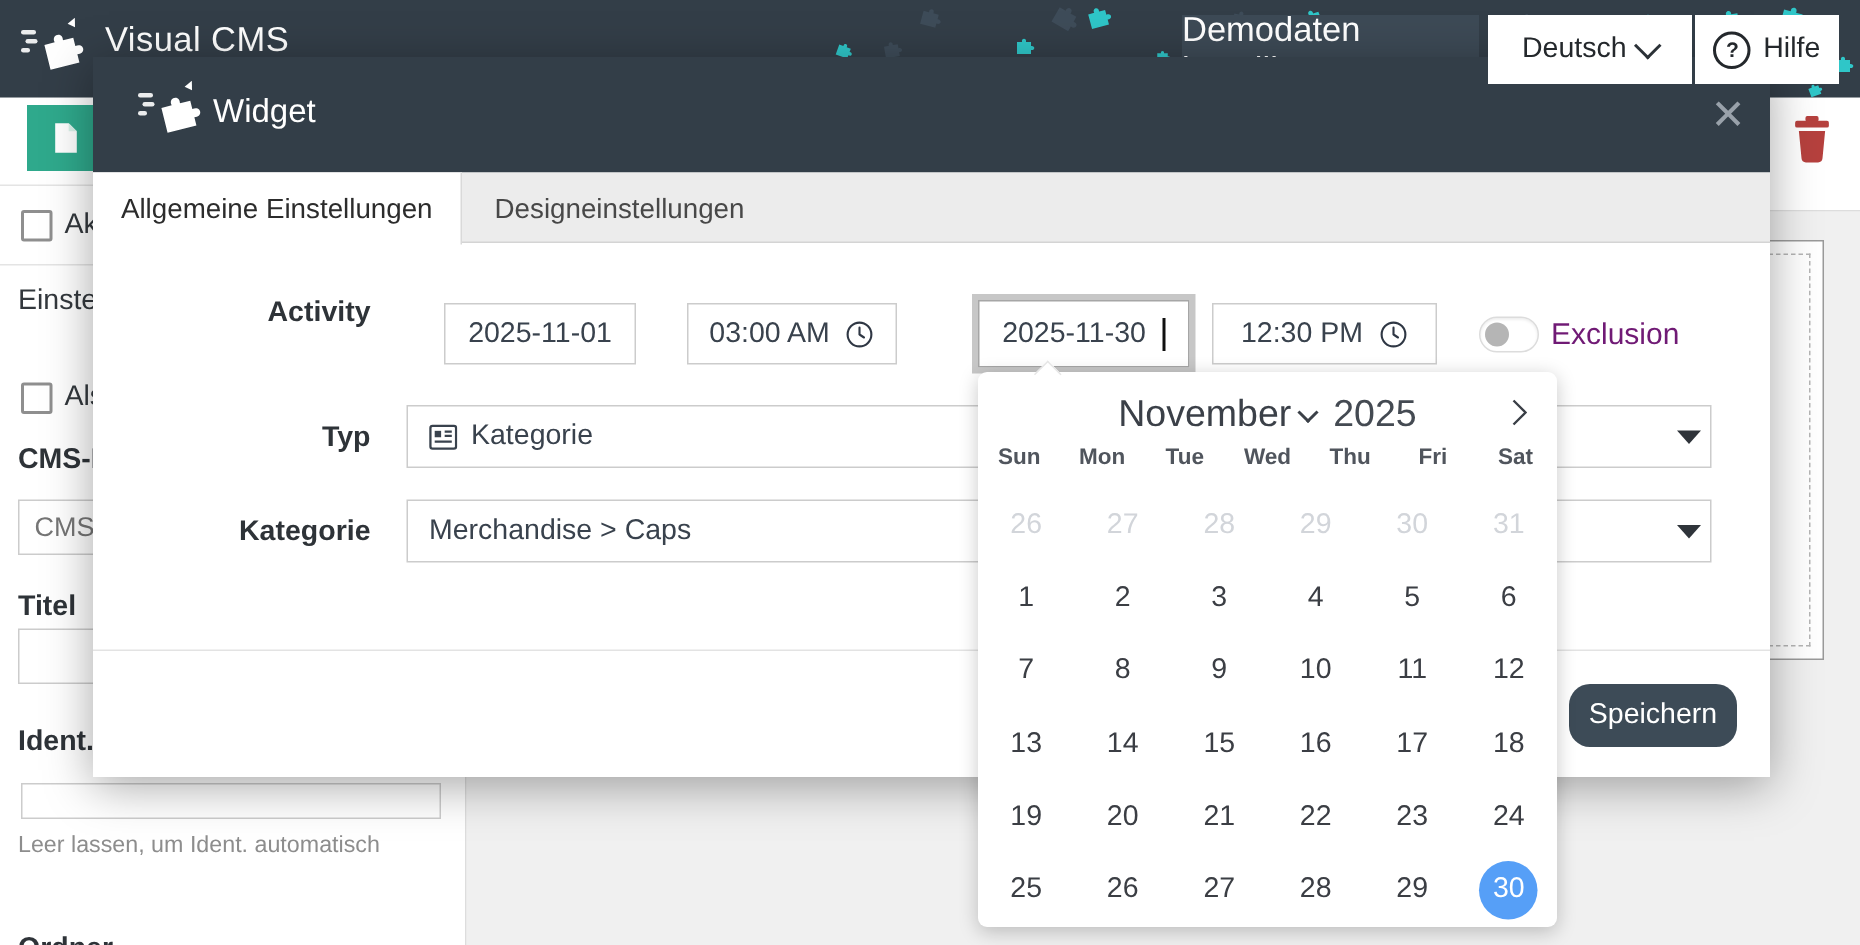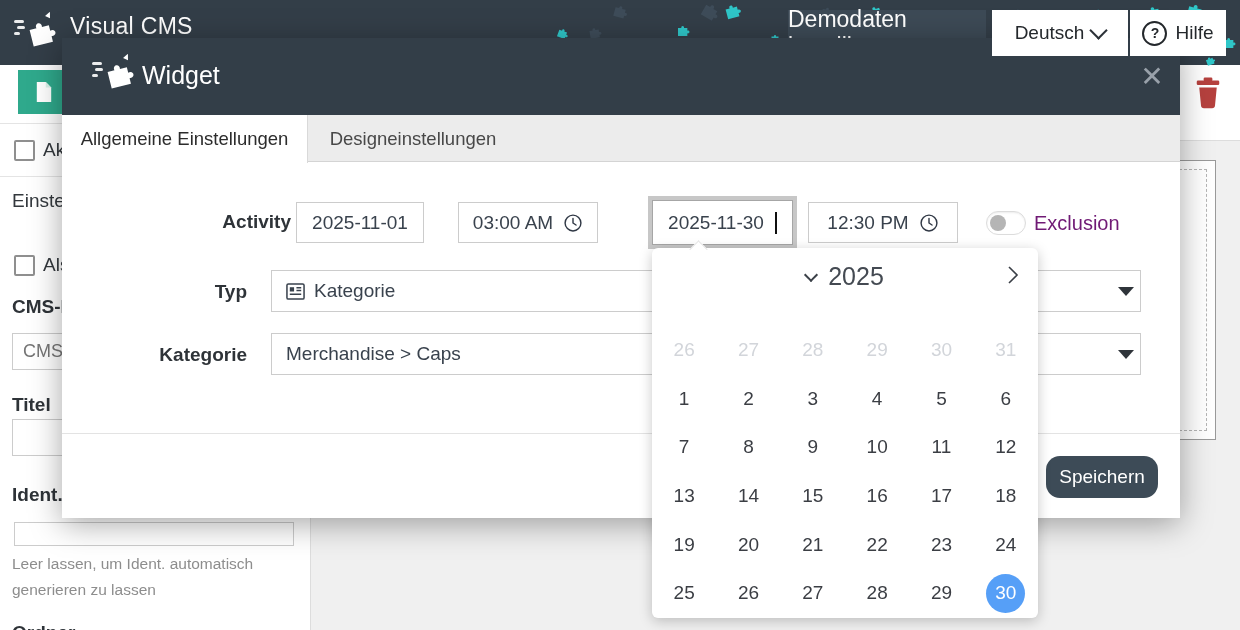--- a/index.html
+++ b/index.html
@@ -44,21 +44,21 @@
   .trash-btn{left:1188px;top:70px;width:40px;height:46px;display:flex;align-items:center;justify-content:center;
     z-index:2;cursor:pointer}
   .grid-panel{left:330px;top:160px;width:886px;height:280px;background:#fff;border:1px solid #9a9a9a;
     box-sizing:border-box;z-index:0}
   .drop-zone{position:absolute;left:8px;top:8px;right:8px;bottom:8px;border:1px dashed #b5b5b5}
 
   
   .modal{left:62px;top:38px;width:1118px;height:480px;background:#fff;z-index:10;
     box-shadow:0 6px 30px rgba(0,0,0,.35)}
   .modal-header{position:absolute;left:0;top:0;width:100%;height:77px;background:#333e48}
-  .modal-title{position:absolute;left:80px;top:23px;color:#fff;font-size:25px}
+  .modal-title{position:absolute;left:80px;top:23px;color:#fff;font-size:22px}
   .modal-logo{position:absolute;left:30px;top:14px;width:44px;height:44px}
   .close-x{position:absolute;left:1070px;top:18px;width:40px;height:40px;color:#99a1aa;font-size:28px;
     display:flex;align-items:center;justify-content:center;cursor:pointer}
   .tabstrip{position:absolute;left:0;top:77px;width:100%;height:47px;background:#ececec;
     border-bottom:1px solid #d4d4d4;box-sizing:border-box}
   .tab{position:absolute;top:0;height:48px;display:flex;align-items:center;justify-content:center;
     font-size:18.5px;cursor:pointer}
   .tab.active{left:0;width:245px;background:#fff;border-right:1px solid #d9d9d9;color:#2c2c2c}
   .tab.inactive{left:245px;width:212px;color:#484848}
 
@@ -119,21 +119,20 @@
     <span class="cb"></span>
     <span class="lp-text">Als</span>
   </div>
   <div class="abs lp-bold" style="left:12px;top:231px;">CMS-ID</div>
   <input class="abs lp-input" style="left: 12px; top: 268px; width: 282px; height: 37px;" placeholder="CMS">
   <div class="abs lp-bold" style="left:12px;top:329px;">Titel</div>
   <input class="abs lp-input" style="left: 12px; top: 354px; width: 282px; height: 37px;">
   <div class="abs lp-bold" style="left:12px;top:419px;">Ident.</div>
   <input class="abs lp-input" style="left: 14px; top: 457px; width: 280px; height: 24px;">
   <div class="abs hint" style="left:12px;top:486px;">Leer lassen, um Ident. automatisch</div>
-  <div class="abs hint" style="left:12px;top:512px;">generieren zu lassen</div>
   <div class="abs lp-bold" style="left:12px;top:557px;">Ordner</div>
 </div>
 
 <div class="abs toolbar-strip" style="border-bottom:1px solid #ddd;"></div>
 <div class="abs trash-btn">
   <svg width="30" height="36" viewBox="0 0 24 28">
     <rect x="8.5" y="1.5" width="7" height="3" rx="1" fill="#b6413e"></rect>
     <rect x="3" y="4" width="18" height="3.6" rx="1" fill="#b6413e"></rect>
     <path d="M5 9.5 h14 l-1.4 14.5 a2.4 2.4 0 0 1 -2.4 2.2 h-6.4 a2.4 2.4 0 0 1 -2.4 -2.2 z" fill="#b6413e"></path>
   </svg>
@@ -225,21 +224,21 @@
     </div>
     <div class="modal-title">Widget</div>
     <div class="close-x">✕</div>
   </div>
 
   <div class="tabstrip">
     <div class="tab active">Allgemeine Einstellungen</div>
     <div class="tab inactive">Designeinstellungen</div>
   </div>
 
-  <div class="abs form-label" style="left:0;top:173px;padding-left:44px;">Activity</div>
+  <div class="abs form-label" style="left:0;top:160px;">Activity</div>
   <div class="abs inp" style="left:234px;top:164px;width:128px;height:41px;">
     <span>2025-11-01</span>
   </div>
   <div class="abs inp" style="left:396px;top:164px;width:140px;height:41px;">
     <span>03:00 AM</span>
     <svg width="20" height="20" viewBox="0 0 24 24">
       <circle cx="12" cy="12" r="9.5" fill="none" stroke="#2f3744" stroke-width="1.7"></circle>
       <path d="M12 12 L12 6.5 M12 12 L15.6 14.4" stroke="#2f3744" stroke-width="1.7" fill="none" stroke-linecap="round"></path>
     </svg>
   </div>
@@ -277,29 +276,39 @@
   <span class="sel-caret" style="left:1056px;top:312px;"></span>
 
   <div class="footer-line"></div>
   <div class="save-btn">Speichern</div>
 </div>
 
 <div class="abs cal-nub"></div>
 <div class="abs calendar">
   <div class="cal-head">
     <span class="cal-month">
+      <span>November</span>
       <span class="chev-down"></span>
     </span>
     <span class="cal-year">2025</span>
   </div>
   <div class="cal-next">
     <svg width="14" height="24" viewBox="0 0 14 24">
       <path d="M3 4 L11 12 L3 20" fill="none" stroke="#3a3f46" stroke-width="1.6"></path>
     </svg>
   </div>
+  <div class="cal-weekdays" id="cal-weekdays">
+      <span>Sun</span>
+      <span>Mon</span>
+      <span>Tue</span>
+      <span>Wed</span>
+      <span>Thu</span>
+      <span>Fri</span>
+      <span>Sat</span>
+    </div>
   <div class="cal-grid" id="cal-grid">
       <div class="day muted">26</div>
       <div class="day muted">27</div>
       <div class="day muted">28</div>
       <div class="day muted">29</div>
       <div class="day muted">30</div>
       <div class="day muted">31</div>
       <div class="day">1</div>
       <div class="day">2</div>
       <div class="day">3</div>

